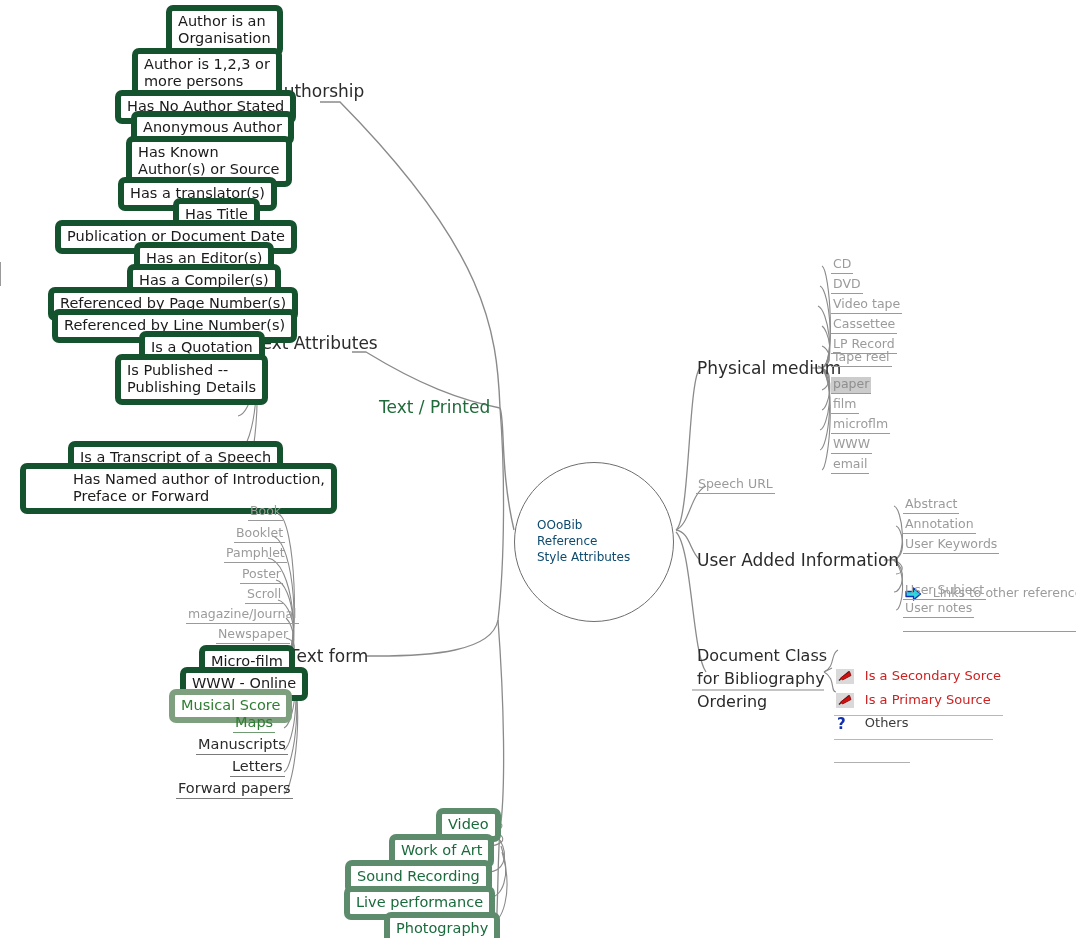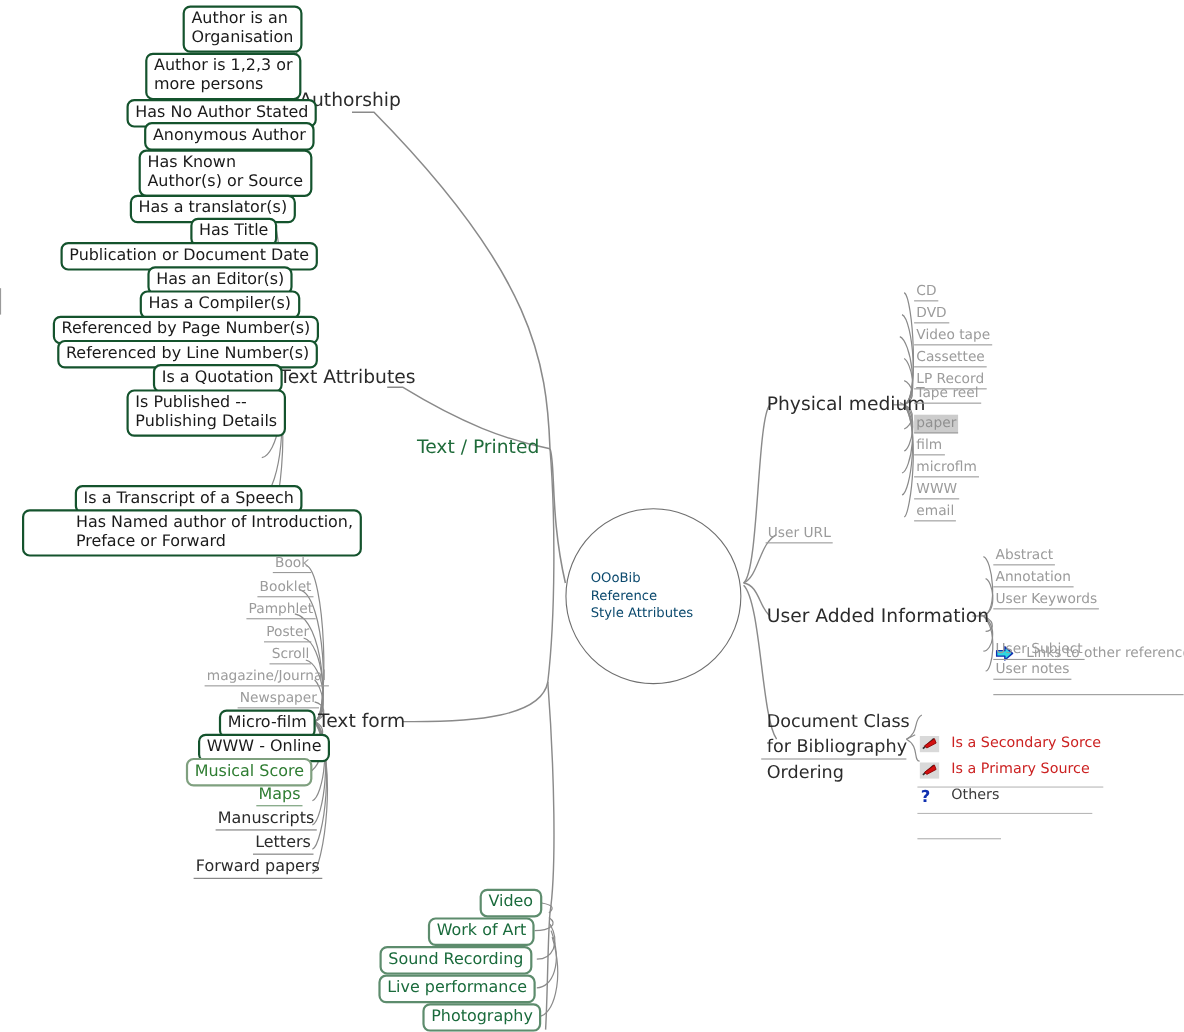--- a/index.html
+++ b/index.html
@@ -9,21 +9,21 @@
     font-family:"DejaVu Sans","Liberation Sans",sans-serif;
     overflow:hidden;
     position:relative;
   }
   #map{position:absolute;inset:0;width:1076px;height:938px;}
   svg.links{position:absolute;left:0;top:0;width:1076px;height:938px;pointer-events:none;}
   .node{position:absolute;white-space:pre;line-height:1.18;}
 
   
   .boxed{
-    border:2px solid #14532d;
+    border:6px solid #14532d;
     border-radius:7px;
     padding:2px 6px 3px 6px;
     background:#fff;
     color:#1a1a1a;
     font-size:14.5px;
   }
   .boxed.green{ border-color:#7fa07f; color:#2f7d32; }
   .boxed.greendark{ border-color:#5d8c6d; color:#1a6b3c; }
 
   .underlined{
@@ -221,21 +221,21 @@
   <div class="node underlined" style="left:831px;top:297px;">Video tape</div>
   <div class="node underlined" style="left:831px;top:317px;">Cassettee</div>
   <div class="node underlined" style="left:831px;top:337px;">LP Record</div>
   <div class="node underlined" style="left:831px;top:350px;">Tape reel</div>
   <div class="node underlined sel" style="left:831px;top:377px;">paper</div>
   <div class="node underlined" style="left:831px;top:397px;">film</div>
   <div class="node underlined" style="left:831px;top:417px;">microflm</div>
   <div class="node underlined" style="left:831px;top:437px;">WWW</div>
   <div class="node underlined" style="left:831px;top:457px;">email</div>
 
-  <div class="node underlined" style="left:696px;top:477px;">User URL</div>
+  <div class="node underlined" style="left:696px;top:477px;">Speech URL</div>
 
   <div class="node plain" style="left:697px;top:550px;">User Added Information</div>
 
   <div class="node underlined" style="left:903px;top:497px;">Abstract</div>
   <div class="node underlined" style="left:903px;top:517px;">Annotation</div>
   <div class="node underlined" style="left:903px;top:537px;">User Keywords</div>
 
   <div class="node underlined iconrow" style="left:903px;top:557px;">
     <span class="icon">
       <svg width="17" height="14" viewBox="0 0 17 14">

